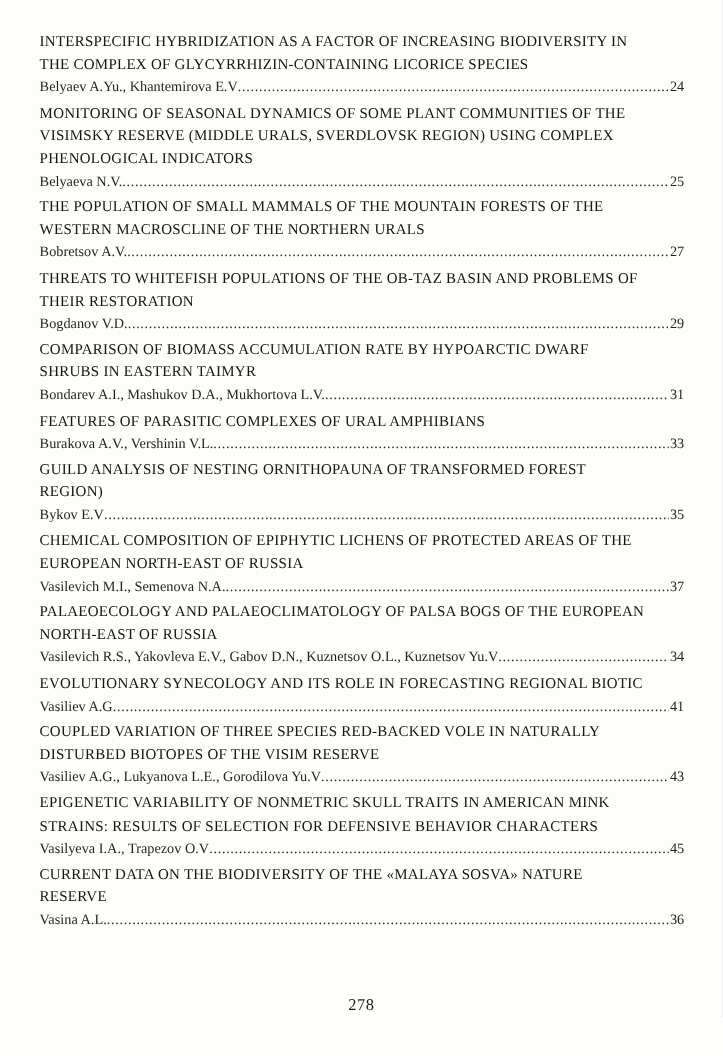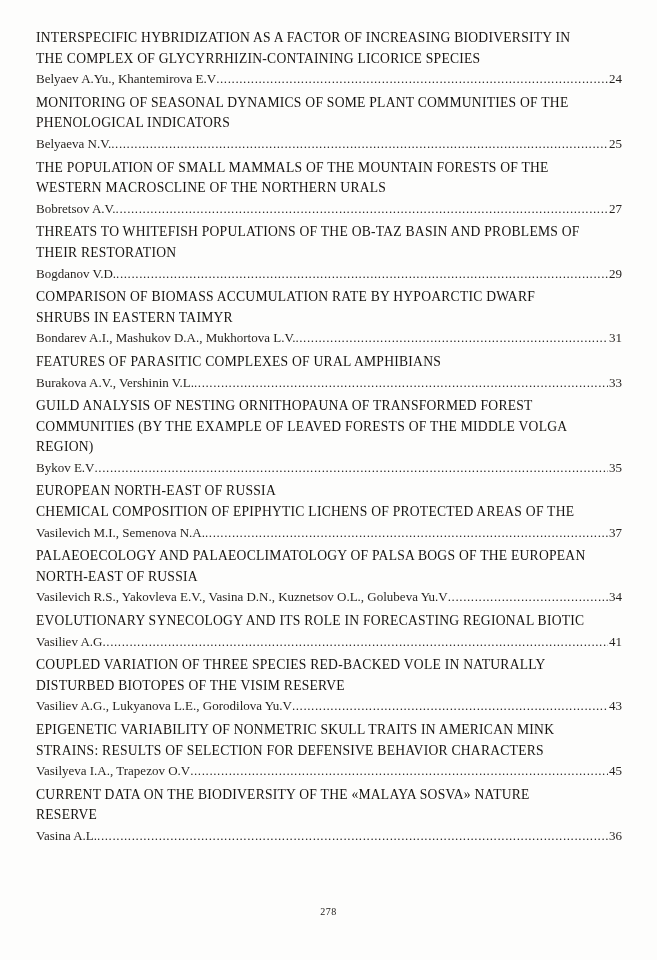--- a/index.html
+++ b/index.html
@@ -68,21 +68,21 @@
     white-space: nowrap;
     padding-left: 1px;
   }
 
   .page-footer {
     position: absolute;
     top: 906px;
     left: 0;
     width: 100%;
     text-align: center;
-    font-size: 10px;
+    font-size: 15px;
     color: #1d1a17;
     letter-spacing: 0.5px;
   }
 </style>
 </head>
 <body>
 
 <div class="page">
 
   <main class="toc">
@@ -94,20 +94,21 @@
     <div class="authors-row">
       <span class="authors">Belyaev A.Yu., Khantemirova E.V</span>
       <span class="leader"></span>
       <span class="pagenum">24</span>
     </div>
   </section>
 
   <section class="toc-entry">
     <div class="toc-title">
           <div class="title-line">MONITORING OF SEASONAL DYNAMICS OF SOME PLANT COMMUNITIES OF THE</div>
+          <div class="title-line">VISIMSKY RESERVE (MIDDLE URALS, SVERDLOVSK REGION) USING COMPLEX</div>
           <div class="title-line">PHENOLOGICAL INDICATORS</div>
         </div>
     <div class="authors-row">
       <span class="authors">Belyaeva N.V.</span>
       <span class="leader"></span>
       <span class="pagenum">25</span>
     </div>
   </section>
 
   <section class="toc-entry">
@@ -153,49 +154,48 @@
     <div class="authors-row">
       <span class="authors">Burakova A.V., Vershinin V.L.</span>
       <span class="leader"></span>
       <span class="pagenum">33</span>
     </div>
   </section>
 
   <section class="toc-entry">
     <div class="toc-title">
           <div class="title-line">GUILD ANALYSIS OF NESTING ORNITHOPAUNA OF TRANSFORMED FOREST</div>
-          <div class="title-line">COMMUNITIES (BY THE EXAMPLE OF LEAVED FORESTS OF THE MIDDLE VOLGA</div>
           <div class="title-line">REGION)</div>
         </div>
     <div class="authors-row">
       <span class="authors">Bykov E.V</span>
       <span class="leader"></span>
       <span class="pagenum">35</span>
     </div>
   </section>
 
   <section class="toc-entry">
     <div class="toc-title">
+          <div class="title-line">CHEMICAL COMPOSITION OF EPIPHYTIC LICHENS OF PROTECTED AREAS OF THE</div>
           <div class="title-line">EUROPEAN NORTH-EAST OF RUSSIA</div>
-          <div class="title-line">CHEMICAL COMPOSITION OF EPIPHYTIC LICHENS OF PROTECTED AREAS OF THE</div>
         </div>
     <div class="authors-row">
       <span class="authors">Vasilevich M.I., Semenova N.A.</span>
       <span class="leader"></span>
       <span class="pagenum">37</span>
     </div>
   </section>
 
   <section class="toc-entry">
     <div class="toc-title">
           <div class="title-line">PALAEOECOLOGY AND PALAEOCLIMATOLOGY OF PALSA BOGS OF THE EUROPEAN</div>
           <div class="title-line">NORTH-EAST OF RUSSIA</div>
         </div>
     <div class="authors-row">
-      <span class="authors">Vasilevich R.S., Yakovleva E.V., Vasina D.N., Kuznetsov O.L., Golubeva Yu.V</span>
+      <span class="authors">Vasilevich R.S., Yakovleva E.V., Gabov D.N., Kuznetsov O.L., Kuznetsov Yu.V</span>
       <span class="leader"></span>
       <span class="pagenum">34</span>
     </div>
   </section>
 
   <section class="toc-entry">
     <div class="toc-title">
           <div class="title-line">EVOLUTIONARY SYNECOLOGY AND ITS ROLE IN FORECASTING REGIONAL BIOTIC</div>
         </div>
     <div class="authors-row">

